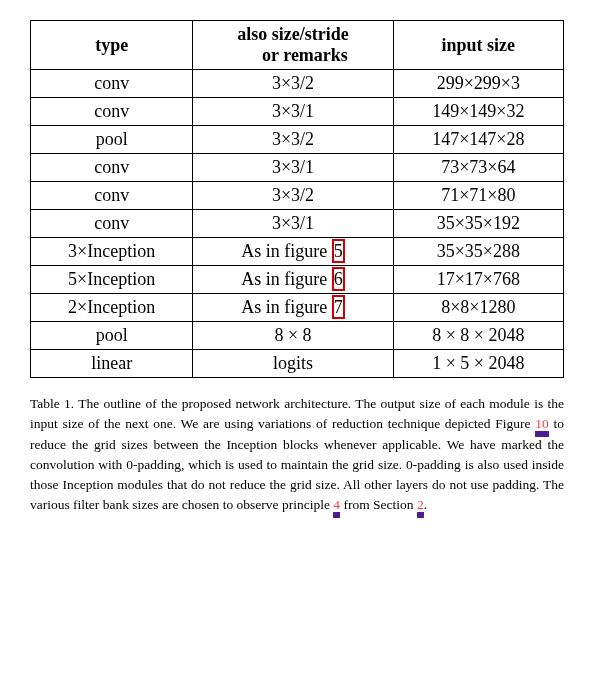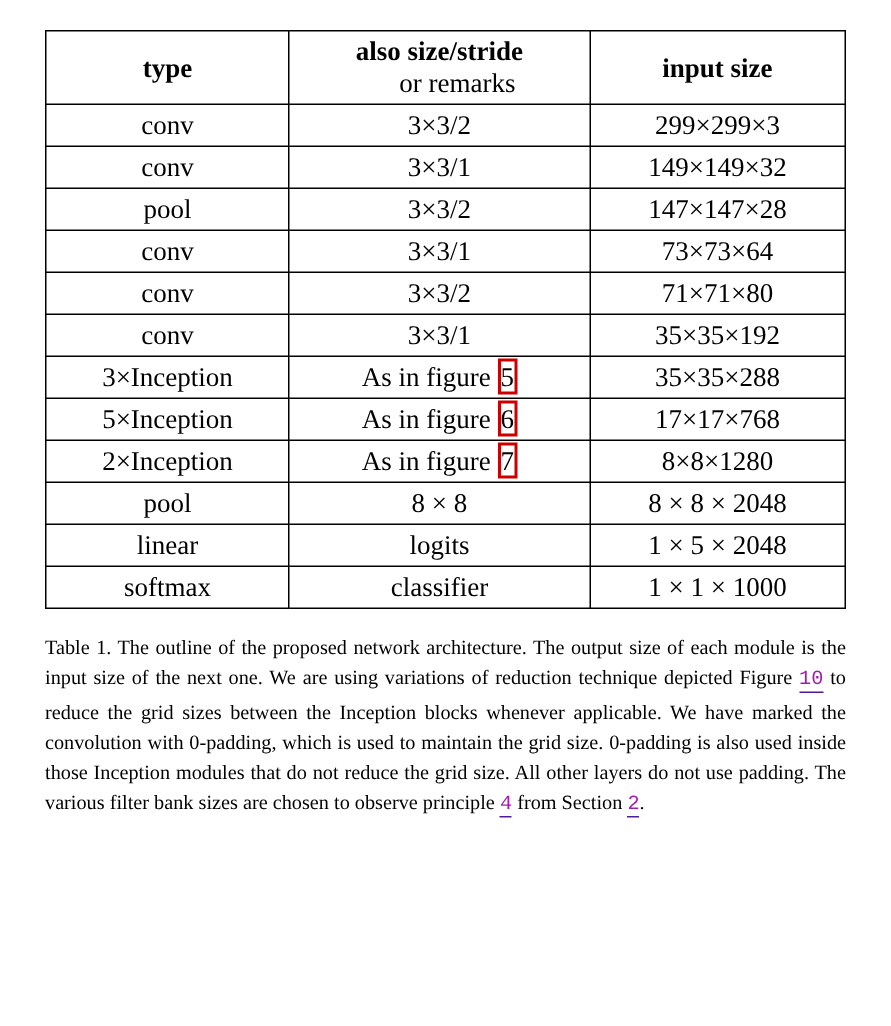--- a/index.html
+++ b/index.html
@@ -29,42 +29,41 @@
     th {
       font-weight: bold;
     }
     td.left-align {
       text-align: center;
     }
     .header-main {
       font-weight: bold;
     }
     .header-sub {
-      font-weight: normal;
+      font-weight: bold;
       font-style: normal;
       margin-left: 24px;
     }
     .highlighted {
       border: 2px solid #c00;
       color: #000;
     }
     .caption {
       font-size: 13.5px;
       line-height: 1.5;
       margin-top: 10px;
       text-align: justify;
     }
     .caption-title {
       font-weight: normal;
     }
     .link-ref {
-      color: #a21caf;
+      color: #ef4444;
       text-decoration: none;
-      border-bottom: 1px solid #4c1d95;
-      font-family: Liberation Mono, monospace;
+      border-bottom: 6px solid #4c1d95;
     }
   </style>
 </head>
 <body>
 
 <div class="table-container">
   <table>
     <thead>
       <tr>
         <th>
@@ -128,25 +127,20 @@
         <tr>
           <td class="left-align">pool</td>
           <td>8 × 8</td>
           <td>8 × 8 × 2048</td>
         </tr>
         <tr>
           <td class="left-align">linear</td>
           <td>logits</td>
           <td>1 × 5 × 2048</td>
         </tr>
-        <tr>
-          <td class="left-align">softmax</td>
-          <td>classifier</td>
-          <td>1 × 1 × 1000</td>
-        </tr>
       </tbody>
   </table>
 </div>
 
 <div class="caption">
   <span class="caption-title">Table 1.</span>
   <span> The outline of the proposed network architecture.  The output size of each module is the input size of the next one.  We are using variations of reduction technique depicted Figure </span><a class="link-ref">10</a><span> to reduce the grid sizes between the Inception blocks whenever applicable.  We have marked the convolution with 0-padding, which is used to maintain the grid size.  0-padding is also used inside those Inception modules that do not reduce the grid size.  All other layers do not use padding.  The various filter bank sizes are chosen to observe principle </span><a class="link-ref">4</a><span> from Section </span><a class="link-ref">2</a><span>.</span>
 </div>
 
 </body></html>

